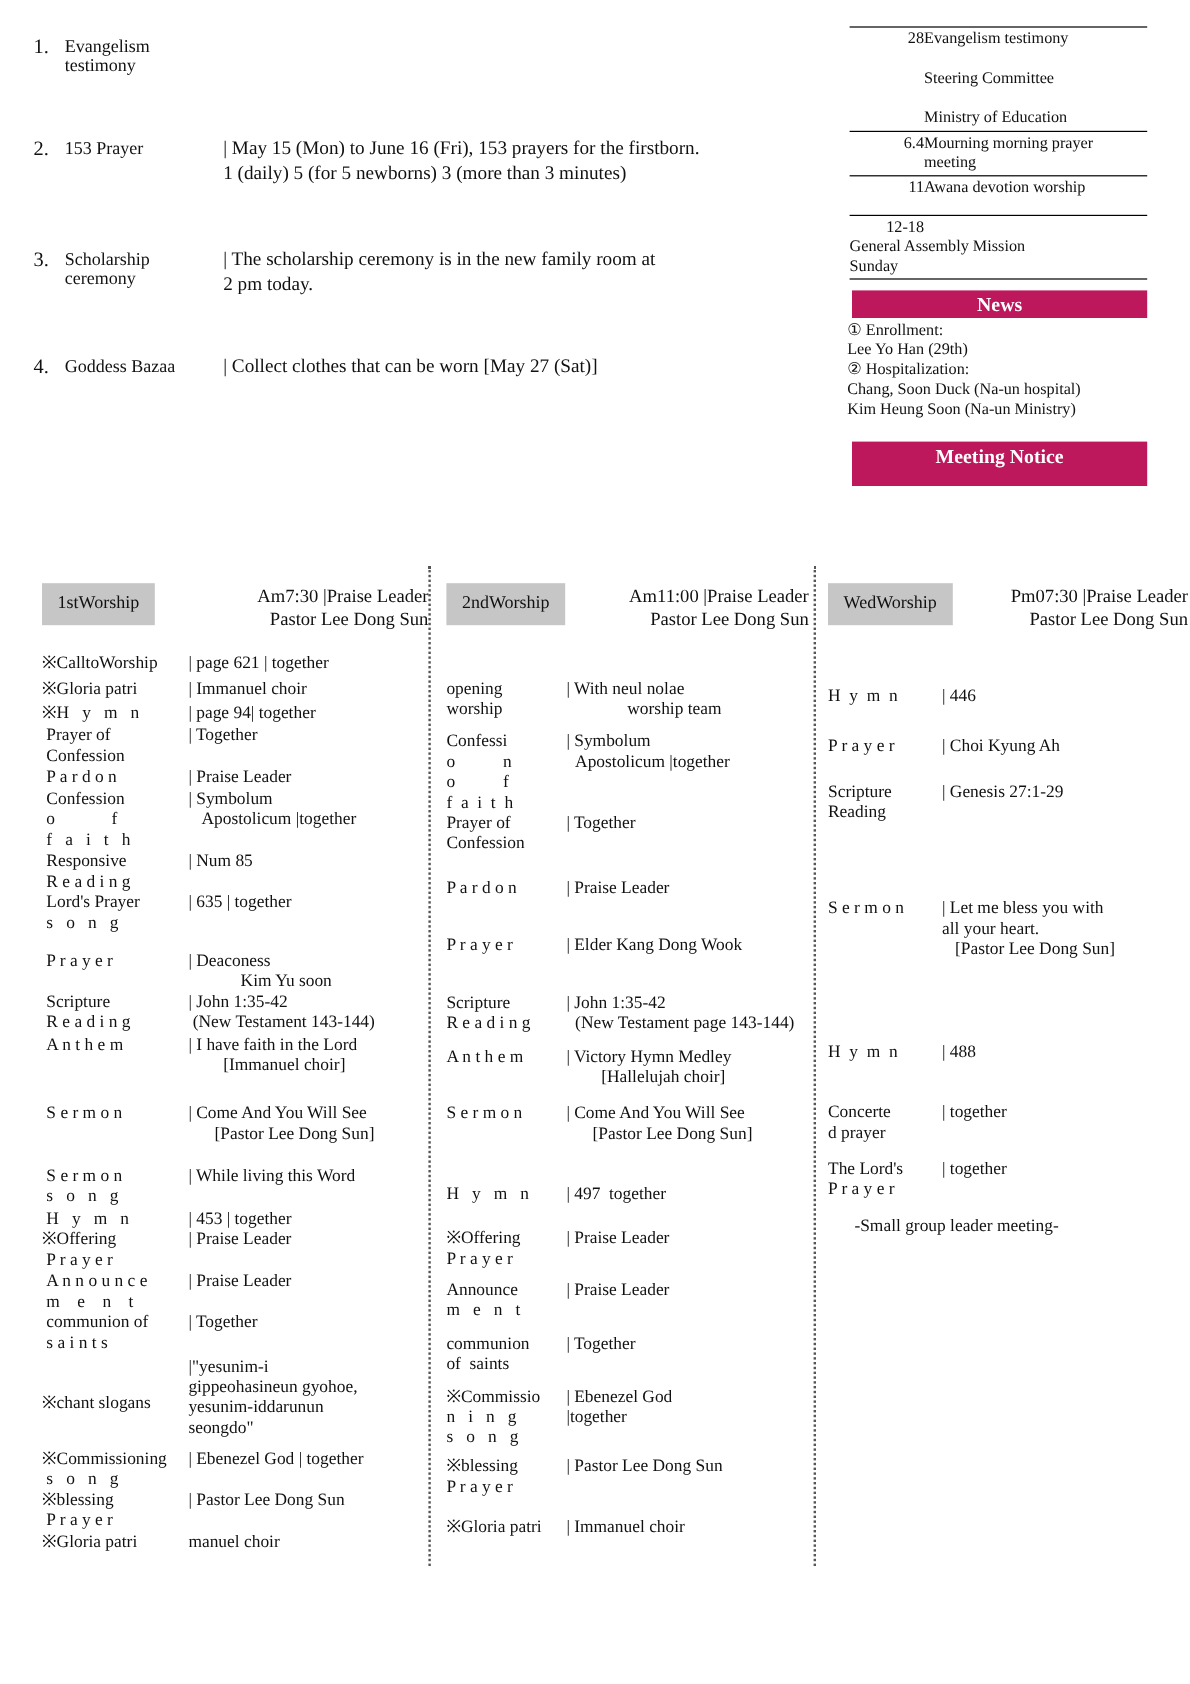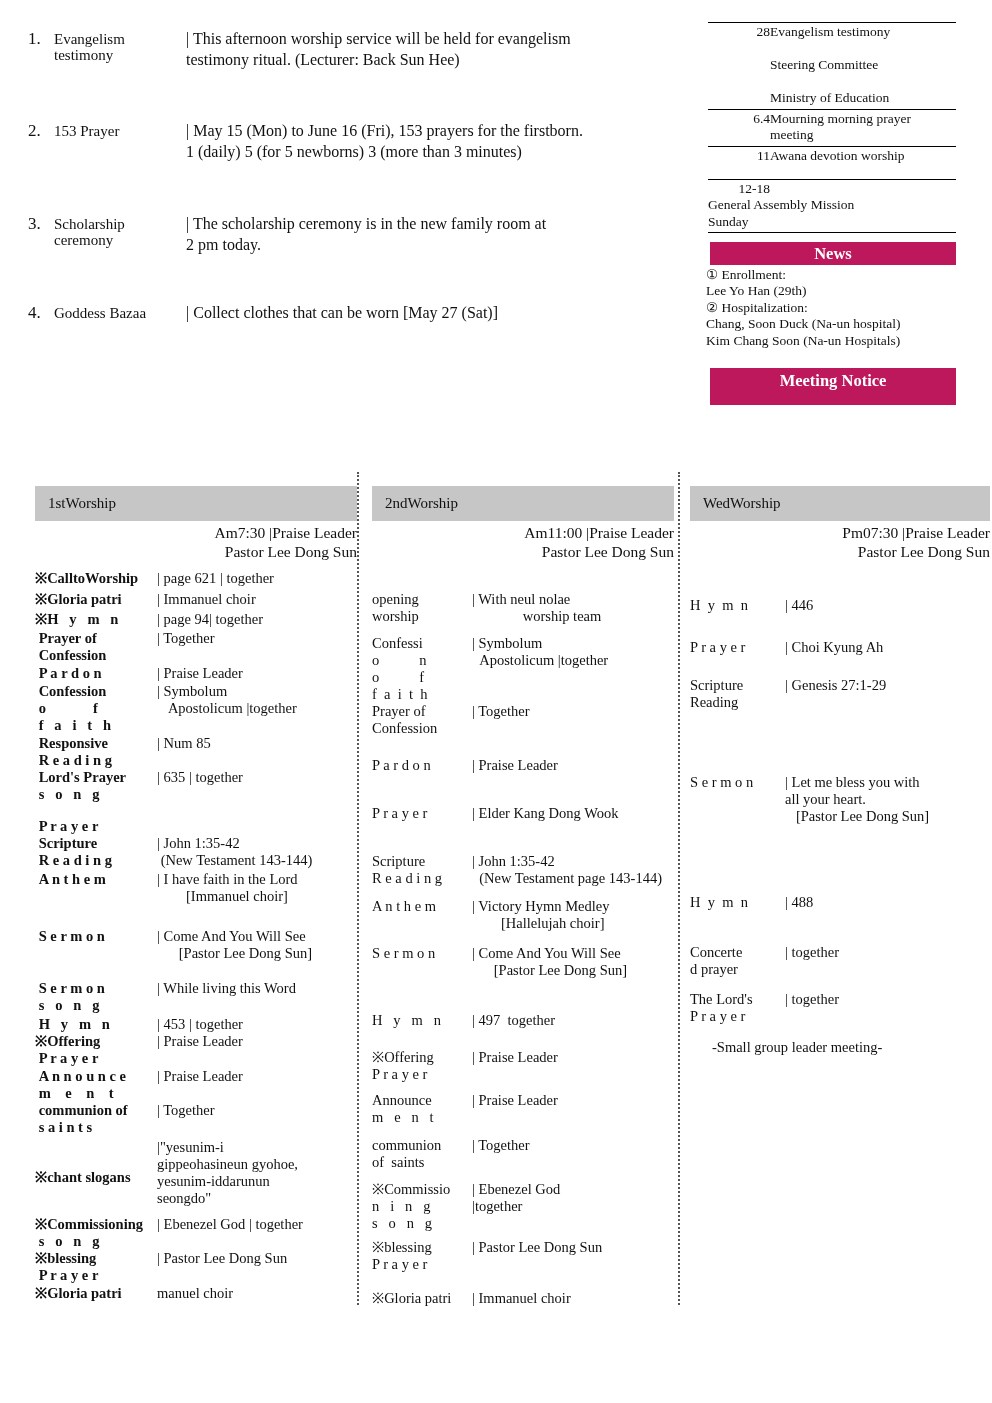--- a/index.html
+++ b/index.html
@@ -34,45 +34,43 @@
 
   
   .wcol{position:absolute;top:478px;}
   .w1{left:35px;width:322px;}
   .w2{left:372px;width:302px;}
   .w3{left:690px;width:300px;}
   .vsep{position:absolute;top:472px;height:833px;width:0;border-left:2px dotted #555;}
   .sep1{left:357px;}
   .sep2{left:678px;}
 
-  .whead{display:flex;margin-top:8px;min-height:50px;flex-direction:column;}
+  .whead{display:flex;margin-top:8px;min-height:50px;}
   .badge{flex:none;background:#c6c6c6;font-size:15px;padding:9px 13px;height:fit-content;}
   .htime{flex:1;text-align:right;font-size:15.5px;line-height:19px;padding-top:2px;}
 
   .wr{display:flex;font-size:14.5px;line-height:17px;}
   .wl{flex:none;white-space:pre-wrap;}
   .wv{flex:1;white-space:pre-wrap;}
-  .w1 .wl{width:122px;font-weight:bold;}
+  .w1 .wl{width:122px;}
   .w2 .wl{width:100px;}
   .w3 .wl{width:95px;}
   .lab-low .wl{padding-top:30px;}
   .w3foot{font-size:14.5px;padding-left:22px;}
 </style>
 </head>
 <body>
 
 <div class="page">
 
   <section class="notices">
     <div class="notice nb1">
       <span class="n-num">1.</span>
       <span class="n-title">Evangelism
 testimony</span>
-      <span class="n-desc">| This afternoon worship service will be held for evangelism
-testimony ritual. (Lecturer: Back Sun Hee)</span>
     </div>
     <div class="notice nb2">
       <span class="n-num">2.</span>
       <span class="n-title">153 Prayer</span>
       <span class="n-desc">| May 15 (Mon) to June 16 (Fri), 153 prayers for the firstborn.
 1 (daily) 5 (for 5 newborns) 3 (more than 3 minutes)</span>
     </div>
     <div class="notice nb3">
       <span class="n-num">3.</span>
       <span class="n-title">Scholarship
@@ -111,21 +109,21 @@
 Sunday</span>
     </div>
   </aside>
 
   <div class="bar bar-news">News</div>
   <div class="newslines">
     <div>① Enrollment:</div>
     <div>Lee Yo Han (29th)</div>
     <div>② Hospitalization:</div>
     <div>Chang, Soon Duck (Na-un hospital)</div>
-    <div>Kim Chang Soon (Na-un Hospitals)</div>
+    <div>Kim Heung Soon (Na-un Ministry)</div>
   </div>
   <div class="bar bar-meet">Meeting Notice</div>
 
   <div class="vsep sep1"></div>
   <div class="vsep sep2"></div>
 
   <section class="wcol w1">
     <div class="whead">
       <span class="badge">1stWorship</span>
       <span class="htime">
@@ -166,20 +164,22 @@
  R e a d i n g</span>
         <span class="wv">| Num 85</span>
       </div>
     <div class="wr" style="margin-top:0">
         <span class="wl"> Lord's Prayer
  s   o   n   g</span>
         <span class="wv">| 635 | together</span>
       </div>
     <div class="wr" style="margin-top:15px">
         <span class="wl"> P r a y e r</span>
+        <span class="wv">| Deaconess
+            Kim Yu soon</span>
       </div>
     <div class="wr" style="margin-top:0">
         <span class="wl"> Scripture
  R e a d i n g</span>
         <span class="wv">| John 1:35-42
  (New Testament 143-144)</span>
       </div>
     <div class="wr" style="margin-top:2px">
         <span class="wl"> A n t h e m</span>
         <span class="wv">| I have faith in the Lord

